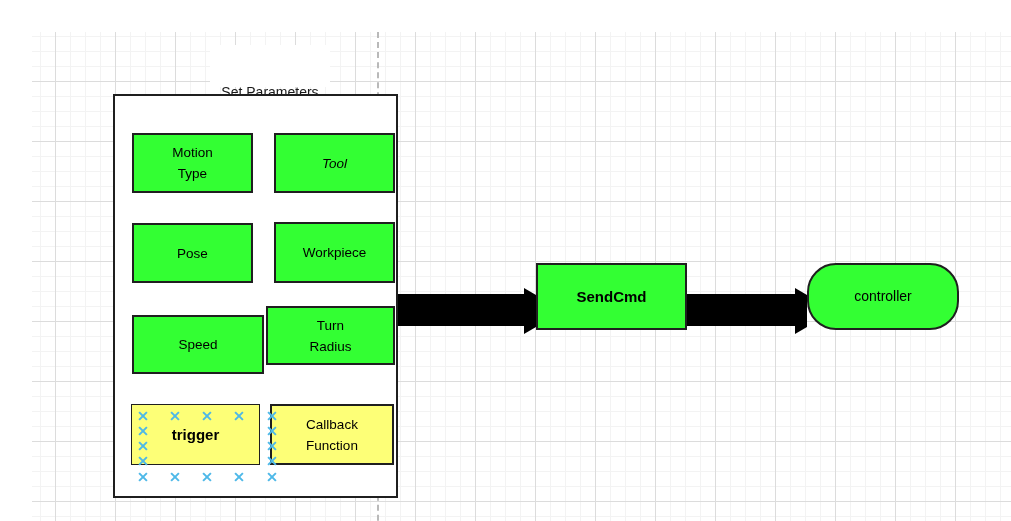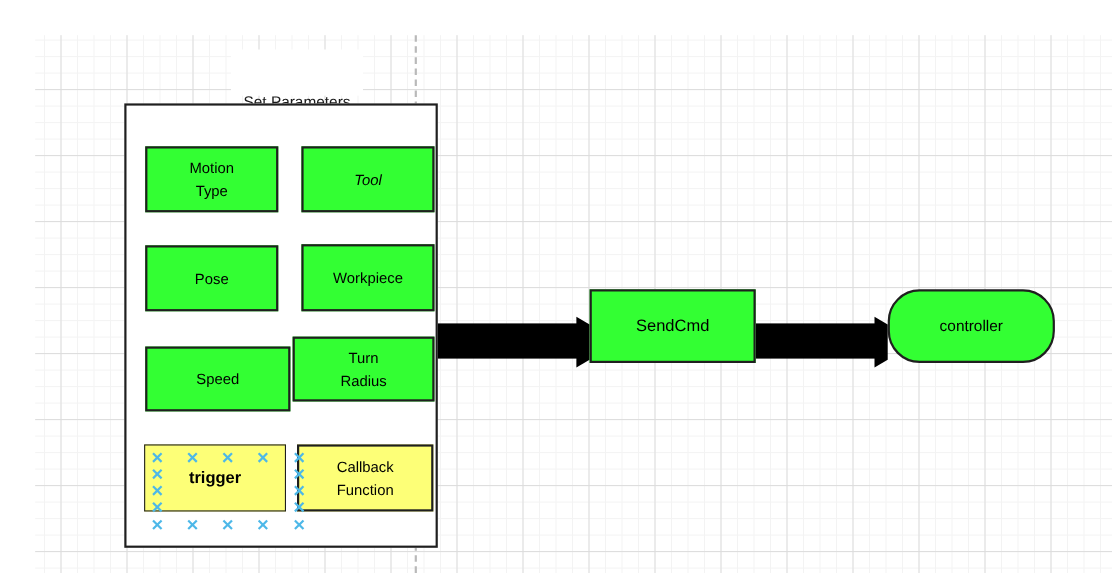--- a/index.html
+++ b/index.html
@@ -41,21 +41,21 @@
   .b-pose     { left:17px;  top:127px; width:121px; height:60px; }
   .b-work     { left:159px; top:126px; width:121px; height:61px; }
   .b-speed    { left:17px;  top:219px; width:132px; height:59px; }
   .b-turn     { left:151px; top:210px; width:129px; height:59px; }
   .b-trigger  { left:16px;  top:308px; width:129px; height:61px;
                 border-width:1.5px; font-weight:bold; font-size:15px; }
   .b-callback { left:155px; top:308px; width:124px; height:61px; }
 
   
   .n-sendcmd   { left:504px; top:231px; width:151px; height:67px;
-                 font-weight:normal; font-size:15px; }
+                 font-weight:bold; font-size:15px; }
   .n-controller{ left:775px; top:231px; width:152px; height:67px; font-size:14px;border-radius:29px; }
 
   
   .edge-line{ position:absolute; height:2px; background:#000; top:262px; }
   .e1{ left:366px; width:127px; }
   .e2{ left:655px; width:109px; }
   .edge-head{ position:absolute; width:0; height:0; top:256px;
     border-top:7px solid transparent; border-bottom:7px solid transparent;
     border-left:12px solid #000; }
   .h1{ left:492px; }

